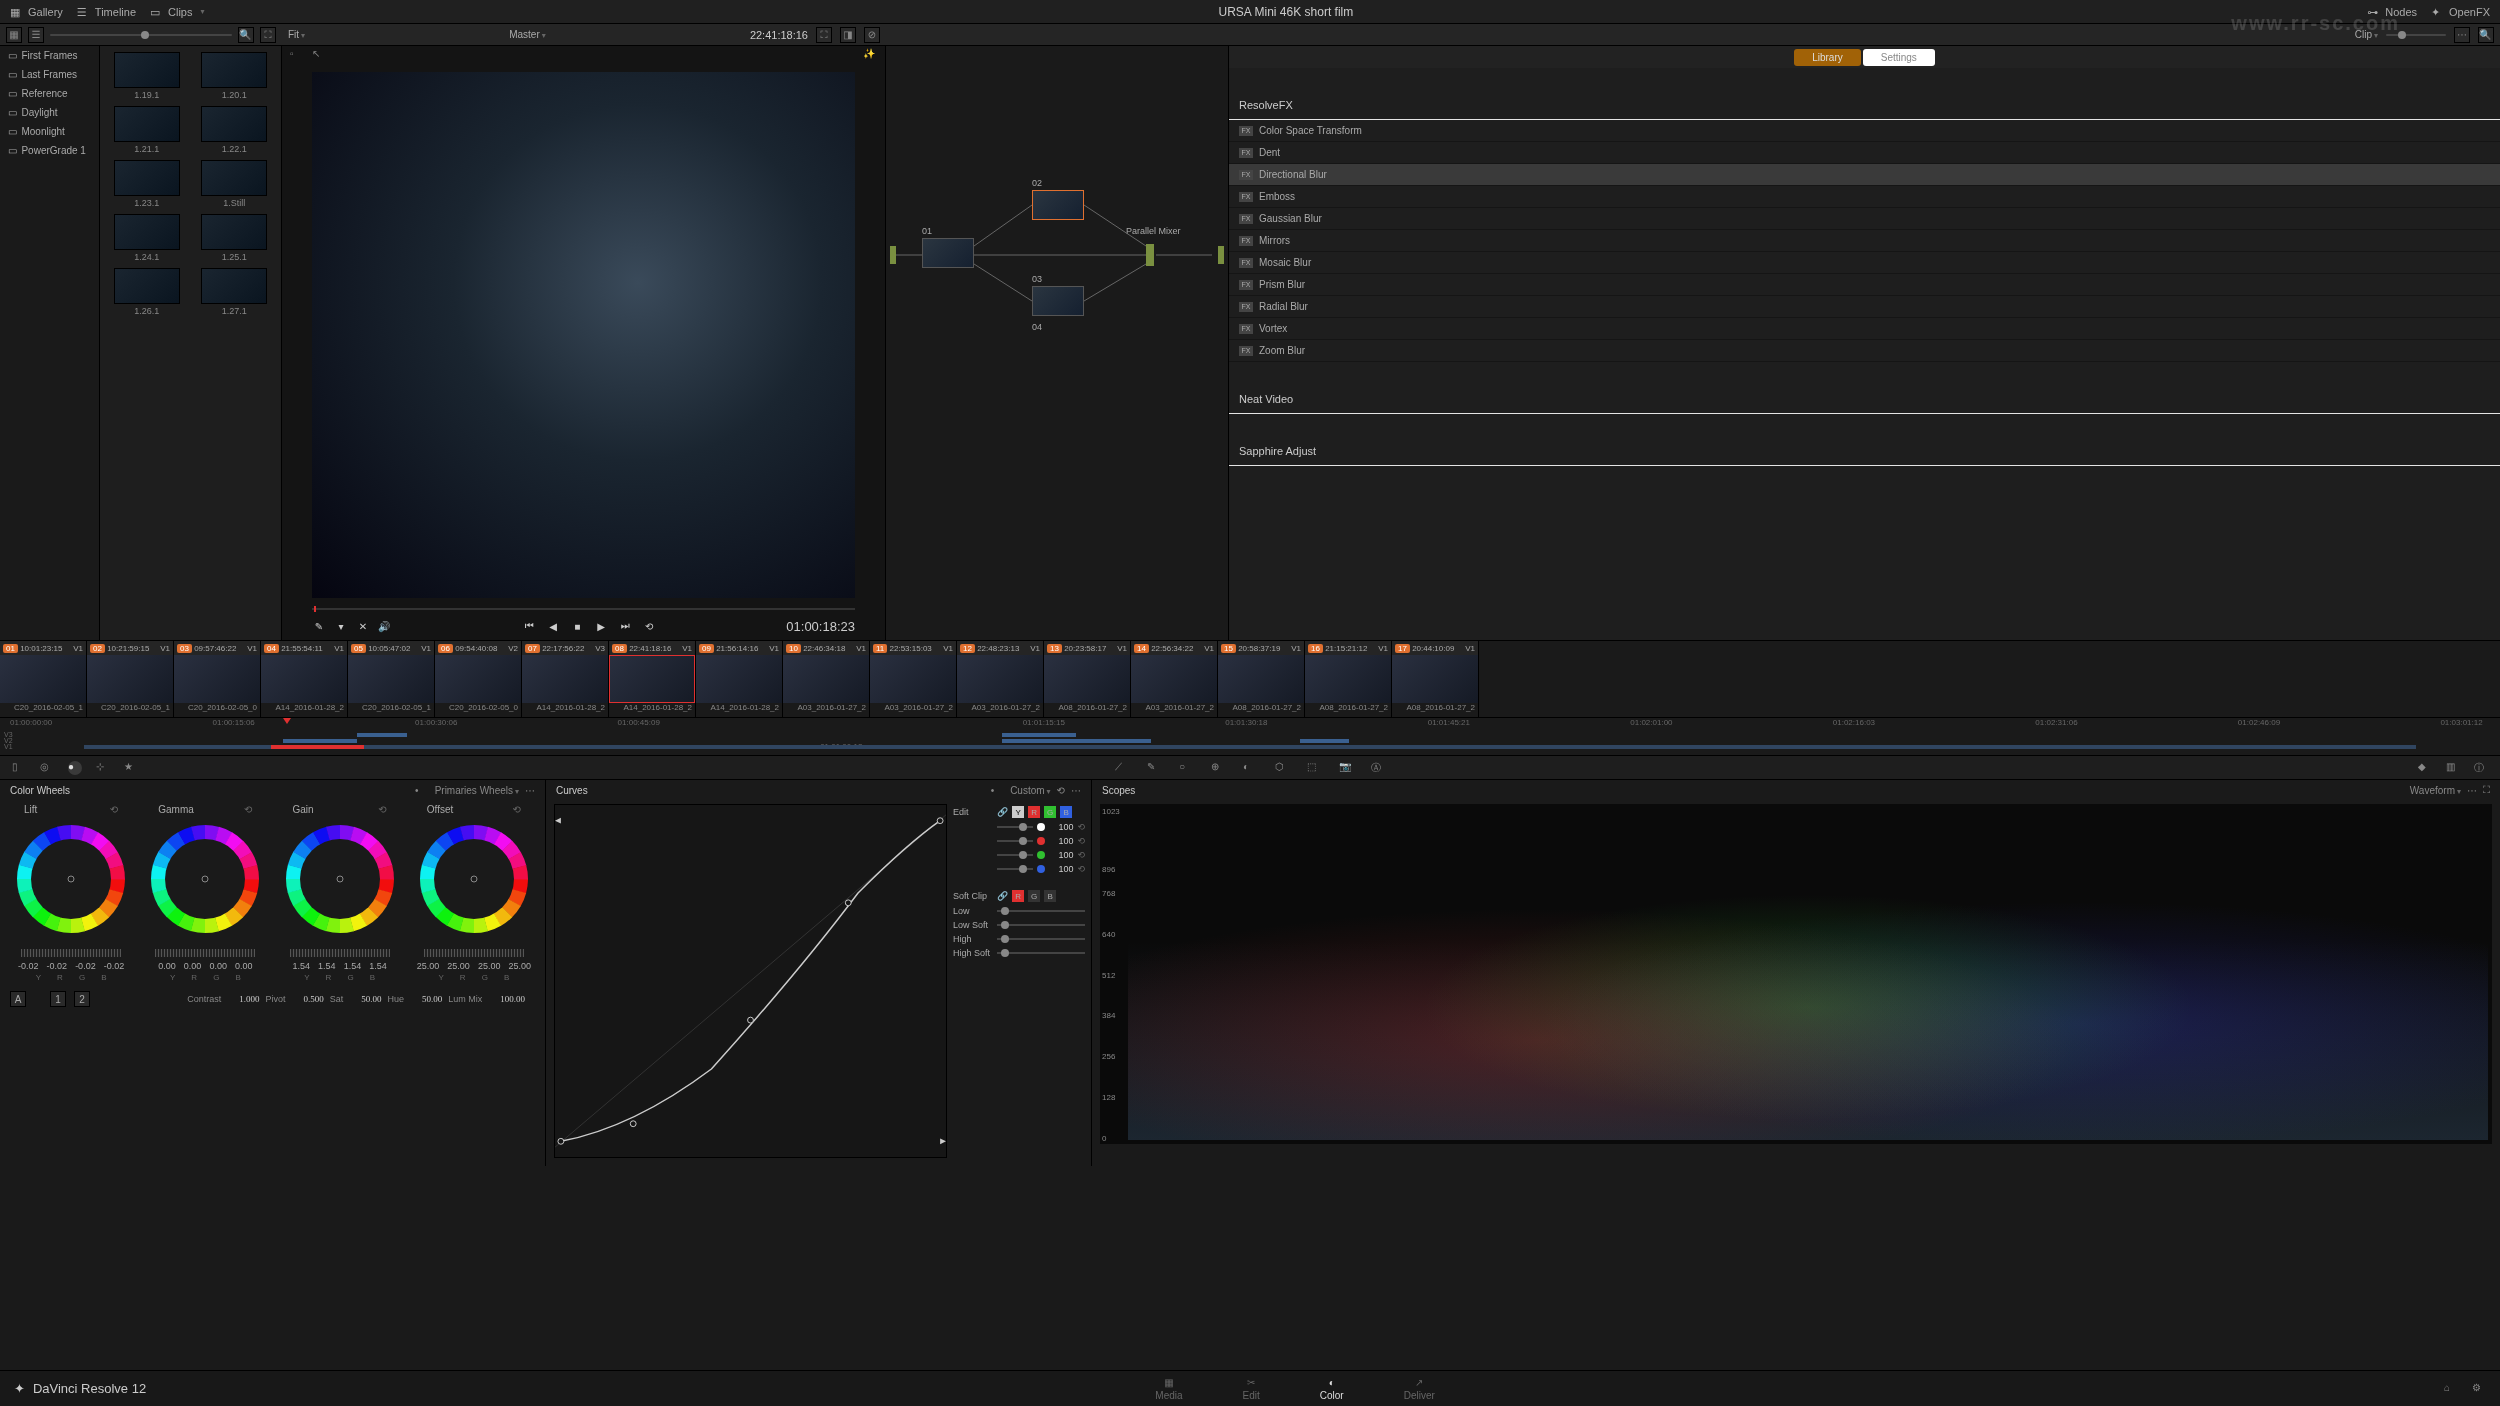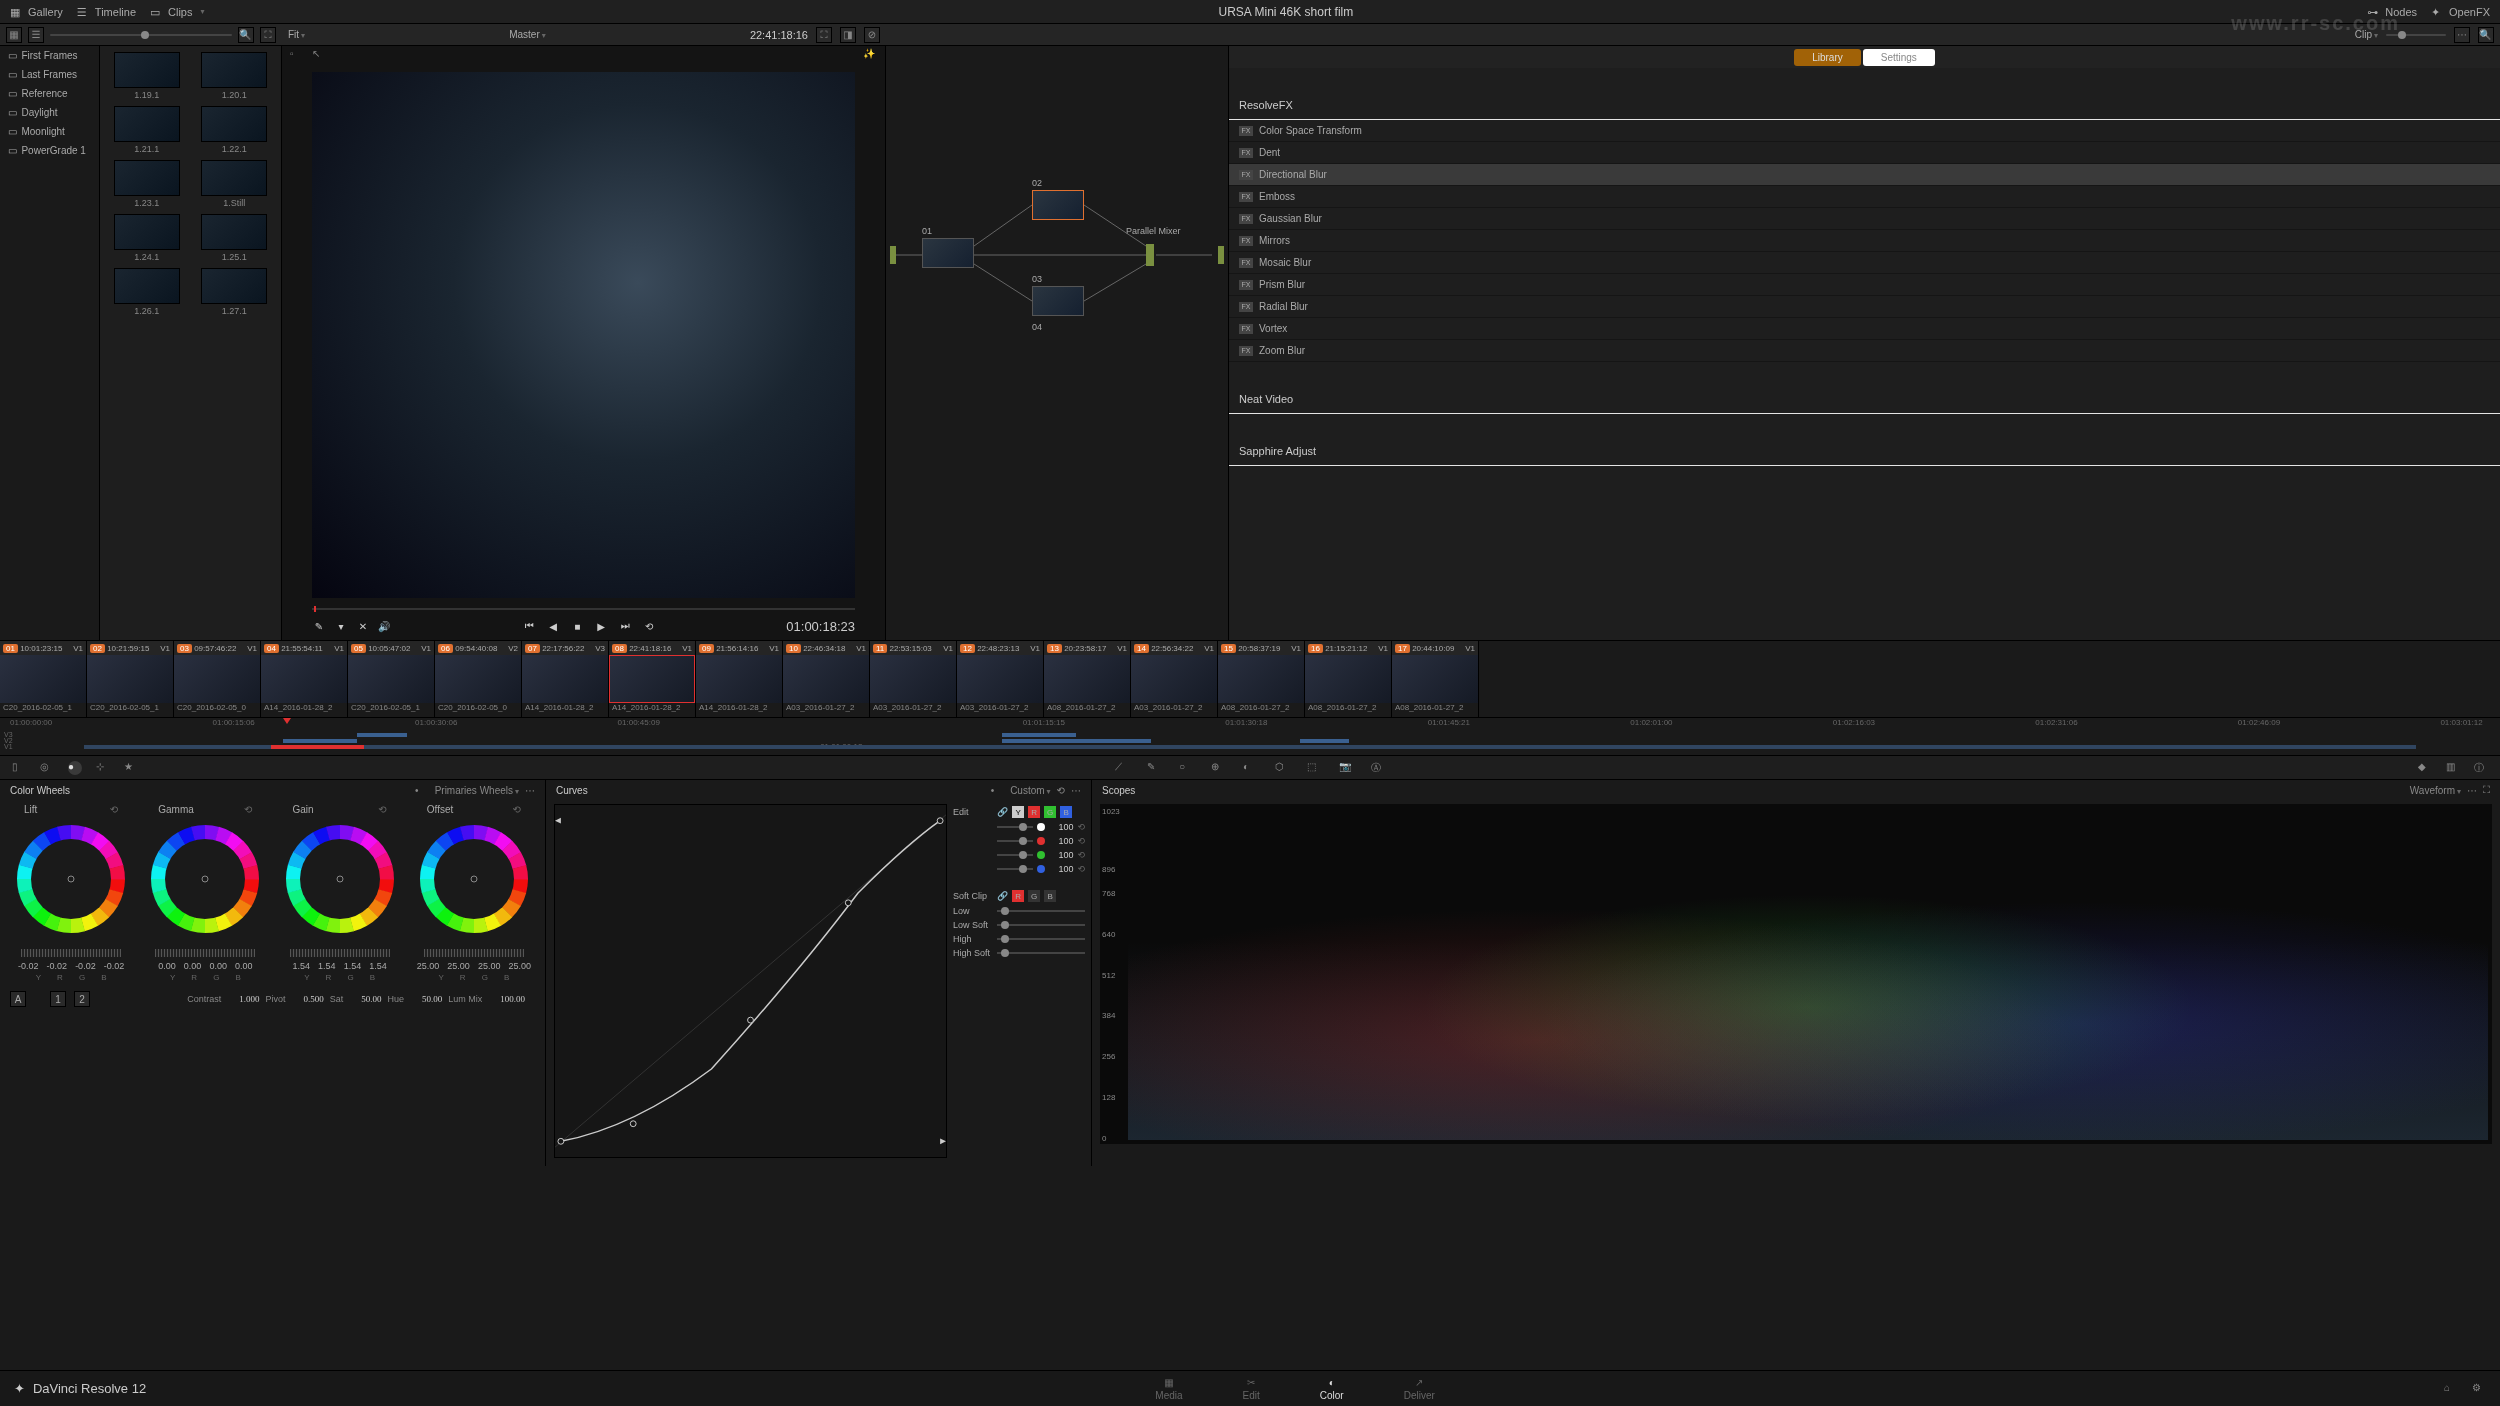--- a/index.html
+++ b/index.html
@@ -49,21 +49,21 @@
 .fx-header { padding:8px 10px; color:#ccc; font-size:11px; border-bottom:1px solid #e5e5e5;margin-top:23px; }
 .fx-list-item { padding:5px 10px; display:flex; align-items:center; gap:6px; font-size:10px; color:#aaa; border-bottom:1px solid #151515; }
 .fx-list-item.sel { background:#3a3a3a; }
 .fx-icon { width:14px; height:10px; background:#444; font-size:7px; display:flex; align-items:center; justify-content:center; }
 .clip-strip { height:78px; background:#1a1a1a; display:flex; border-top:1px solid #000; border-bottom:1px solid #000; overflow:hidden; }
 .clip-cell { flex:0 0 87px; border-right:1px solid #000; position:relative; }
 .clip-head { height:14px; background:#252525; display:flex; align-items:center; padding:0 3px; gap:3px; font-size:8px; justify-content:space-between; }
 .clip-num { background:#e07030; color:#fff; padding:0 3px; border-radius:2px; font-size:8px; }
 .clip-thumb { height:48px; background:linear-gradient(135deg,#2a3040,#151a25); }
 .clip-thumb.sel { outline:1px solid #e03030; outline-offset:-1px; }
-.clip-name { height:14px; font-size:8px; color:#888; padding:0 3px; overflow:hidden; white-space:nowrap; }
+.clip-name { height:14px; font-size:8px; color:#888; padding:0 3px; overflow:hidden; white-space:nowrap;text-align:right; }
 .mini-timeline { height:38px; background:#1a1a1a; border-bottom:1px solid #000; position:relative; padding:0 10px; }
 .mt-ruler { height:14px; position:relative; font-size:8px; color:#666; }
 .mt-mark { position:absolute; top:0; }
 .mt-tracks { position:relative; }
 .mt-track { height:5px; margin:1px 0; position:relative; }
 .mt-track-label { position:absolute; left:-6px; font-size:7px; color:#666; top:-2px; }
 .mt-clip { position:absolute; height:4px; top:0; }
 .playhead-tri { position:absolute; top:0; width:0; height:0; border-left:4px solid transparent; border-right:4px solid transparent; border-top:6px solid #e03030; }
 .center-tools { height:24px; background:#1e1e1e; display:flex; align-items:center; padding:0 12px; gap:18px; border-bottom:1px solid #000; }
 .ct-left, .ct-right { display:flex; gap:14px; flex:1; }

